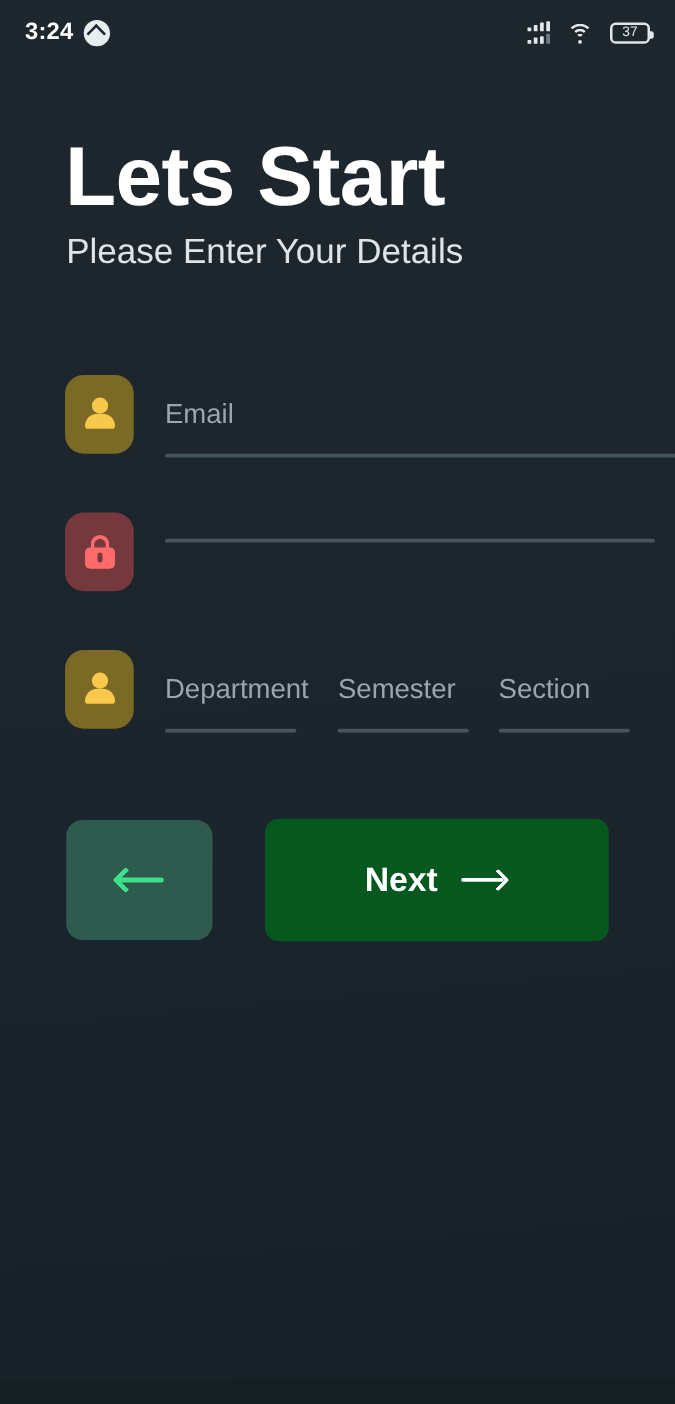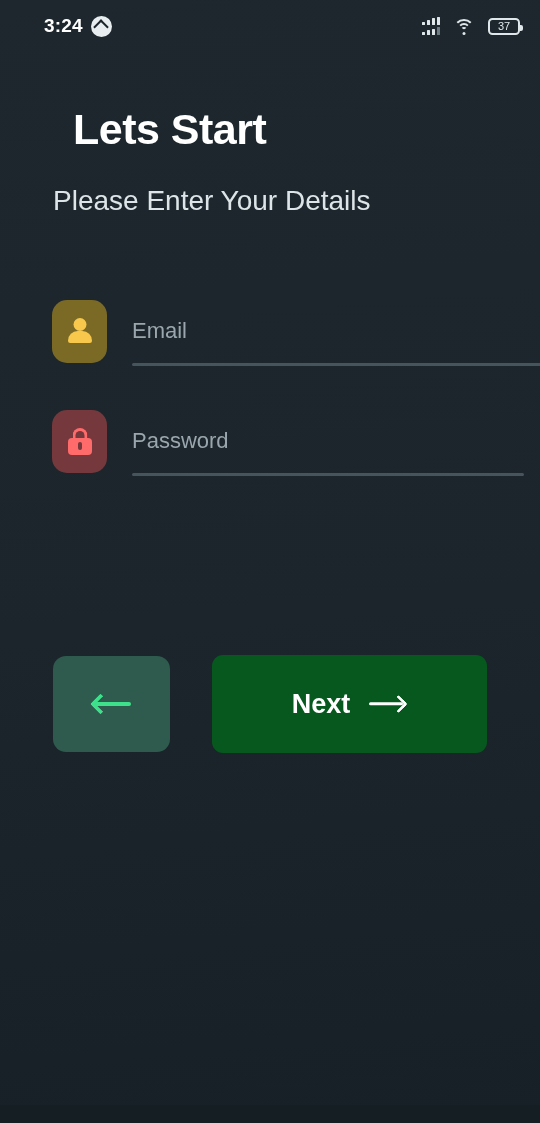--- a/index.html
+++ b/index.html
@@ -13,21 +13,20 @@
     position:relative;
     width:540px; height:1123px;
     background:linear-gradient(175deg,#1d272d 0%,#1b252b 55%,#172026 100%);
   }
 
   
   .statusbar {
     position:absolute; top:0; left:0; right:0; height:52px;
     display:flex; align-items:center; justify-content:space-between;
     padding:0 20px 0 20px;
-    margin-left:24px;
   }
   .sb-left { display:flex; align-items:center; gap:8px; }
   .sb-time {
     color:#ffffff; font-size:19px; font-weight:bold;
     letter-spacing:.2px;
   }
   .sb-badge {
     width:21px; height:21px; border-radius:50%;
     background:#e8eef0; position:relative;
   }
@@ -68,23 +67,22 @@
   }
   .battery::after {
     content:""; position:absolute; right:-5px; top:5px;
     width:3px; height:6px; background:#dfe7ea; border-radius:0 2px 2px 0;
   }
   .bat-text { color:#dfe7ea; font-size:11px; font-weight:normal; line-height:1; }
 
   
   .title {
     position:absolute; left:52px; top:106px;
-    color:#ffffff; font-size:43px; font-weight:bold; letter-spacing:-.5px;
+    color:#ffffff; font-size:67px; font-weight:bold; letter-spacing:-.5px;
     line-height:1.08;
-    margin-left:21px;
   }
   .subtitle {
     position:absolute; left:53px; top:185px;
     color:#dde5e8; font-size:28px; font-weight:normal;
   }
 
   
   .row { position:absolute; left:52px; display:flex; align-items:flex-start; }
   .row-email { top:300px; }
   .row-pass  { top:410px; }
@@ -251,27 +249,48 @@
   <div class="row row-pass">
     <div class="tile tile-lock">
       <span class="ico-lock">
           <span class="shackle"></span>
           <span class="bodyl"></span>
           <span class="hole"></span>
         </span>
     </div>
     <div class="fields">
       <div class="field f-pass">
-        <span class="ph">Password</span>
         <span class="underline"></span>
       </div>
       
     </div>
   </div>
 
+  <div class="row row-dept">
+    <div class="tile tile-person">
+      <span class="ico-person">
+          <span class="head"></span>
+          <span class="body"></span>
+        </span>
+    </div>
+    <div class="fields">
+      <div class="field f-trip">
+        <span class="ph">Department</span>
+        <span class="underline"></span>
+      </div>
+      <div class="field f-trip">
+        <span class="ph">Semester</span>
+        <span class="underline"></span>
+      </div>
+      <div class="field f-trip">
+        <span class="ph">Section</span>
+        <span class="underline"></span>
+      </div>
+    </div>
+  </div>
 
   <button class="btn-back">
     <span class="arrow-left">
       <span class="shaft"></span>
         <span class="head"></span>
     </span>
   </button>
 
   <button class="btn-next">
     <span class="label">Next</span>

